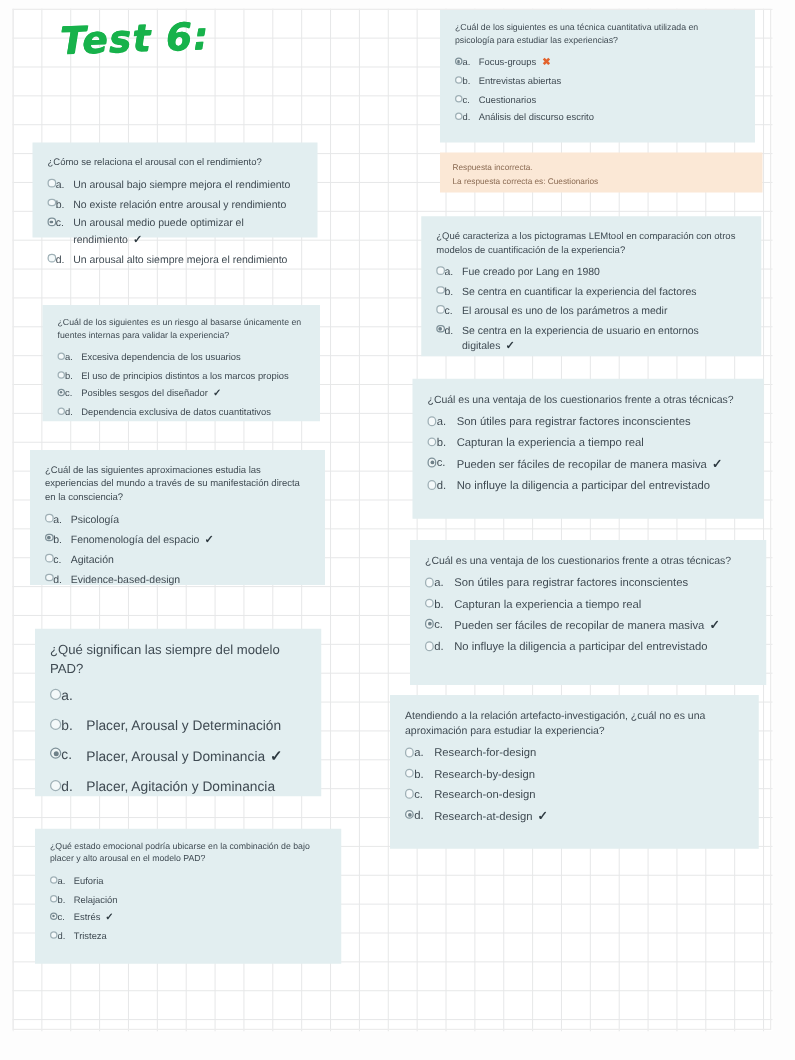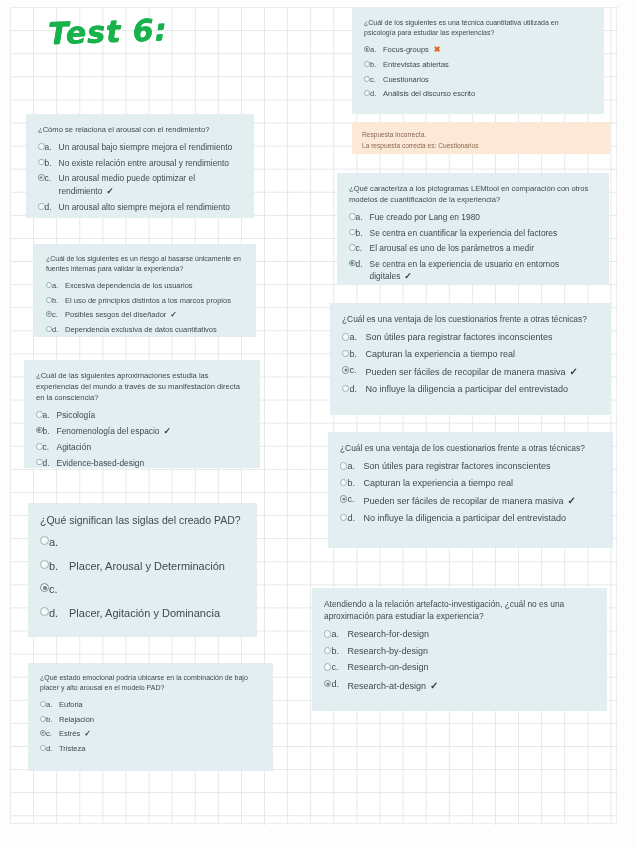--- a/index.html
+++ b/index.html
@@ -135,21 +135,21 @@
 </style>
 </head>
 <body>
 
 <div id="page">
   <div id="grid"></div>
   <div id="page-edge"></div>
 
   <div class="title">Test 6:</div>
 
-  <div class="card s-sm" style="left:26px;top:114px;width:228px;height:104px;">
+  <div class="card s-sm" style="left:26px;top:114px;width:228px;height:76px;">
       <div class="qtext">¿Cómo se relaciona el arousal con el rendimiento?</div>
       <ul class="opts">
         <li class="opt">
           <span class="radio"></span>
           <span class="letter">a.</span>
           <span class="label">Un arousal bajo siempre mejora el rendimiento</span>
         </li>
         <li class="opt">
           <span class="radio"></span>
           <span class="letter">b.</span>
@@ -214,34 +214,35 @@
         </li>
         <li class="opt">
           <span class="radio"></span>
           <span class="letter">d.</span>
           <span class="label">Evidence-based-design</span>
         </li>
       </ul>
     </div>
 
   <div class="card s-lg" style="left:28px;top:503px;width:229px;height:134px;">
-      <div class="qtext">¿Qué significan las siglas del creado PAD?</div>
+      <div class="qtext">¿Qué significan las siempre del modelo PAD?</div>
       <ul class="opts">
         <li class="opt">
           <span class="radio"></span>
           <span class="letter">a.</span>
         </li>
         <li class="opt">
           <span class="radio"></span>
           <span class="letter">b.</span>
           <span class="label">Placer, Arousal y Determinación</span>
         </li>
         <li class="opt">
           <span class="radio sel"></span>
           <span class="letter">c.</span>
+          <span class="label">Placer, Arousal y Dominancia<span class="mark-ok">✓</span></span>
         </li>
         <li class="opt">
           <span class="radio"></span>
           <span class="letter">d.</span>
           <span class="label">Placer, Agitación y Dominancia</span>
         </li>
       </ul>
     </div>
 
   <div class="card s-xs" style="left:28px;top:663px;width:245px;height:108px;">
@@ -372,21 +373,21 @@
           <span class="label">Pueden ser fáciles de recopilar de manera masiva<span class="mark-ok">✓</span></span>
         </li>
         <li class="opt">
           <span class="radio"></span>
           <span class="letter">d.</span>
           <span class="label">No influye la diligencia a participar del entrevistado</span>
         </li>
       </ul>
     </div>
 
-  <div class="card s-md" style="left:312px;top:588px;width:295px;height:123px;">
+  <div class="card s-md" style="left:312px;top:556px;width:295px;height:123px;">
       <div class="qtext">Atendiendo a la relación artefacto-investigación, ¿cuál no es una aproximación para estudiar la experiencia?</div>
       <ul class="opts">
         <li class="opt">
           <span class="radio"></span>
           <span class="letter">a.</span>
           <span class="label">Research-for-design</span>
         </li>
         <li class="opt">
           <span class="radio"></span>
           <span class="letter">b.</span>

